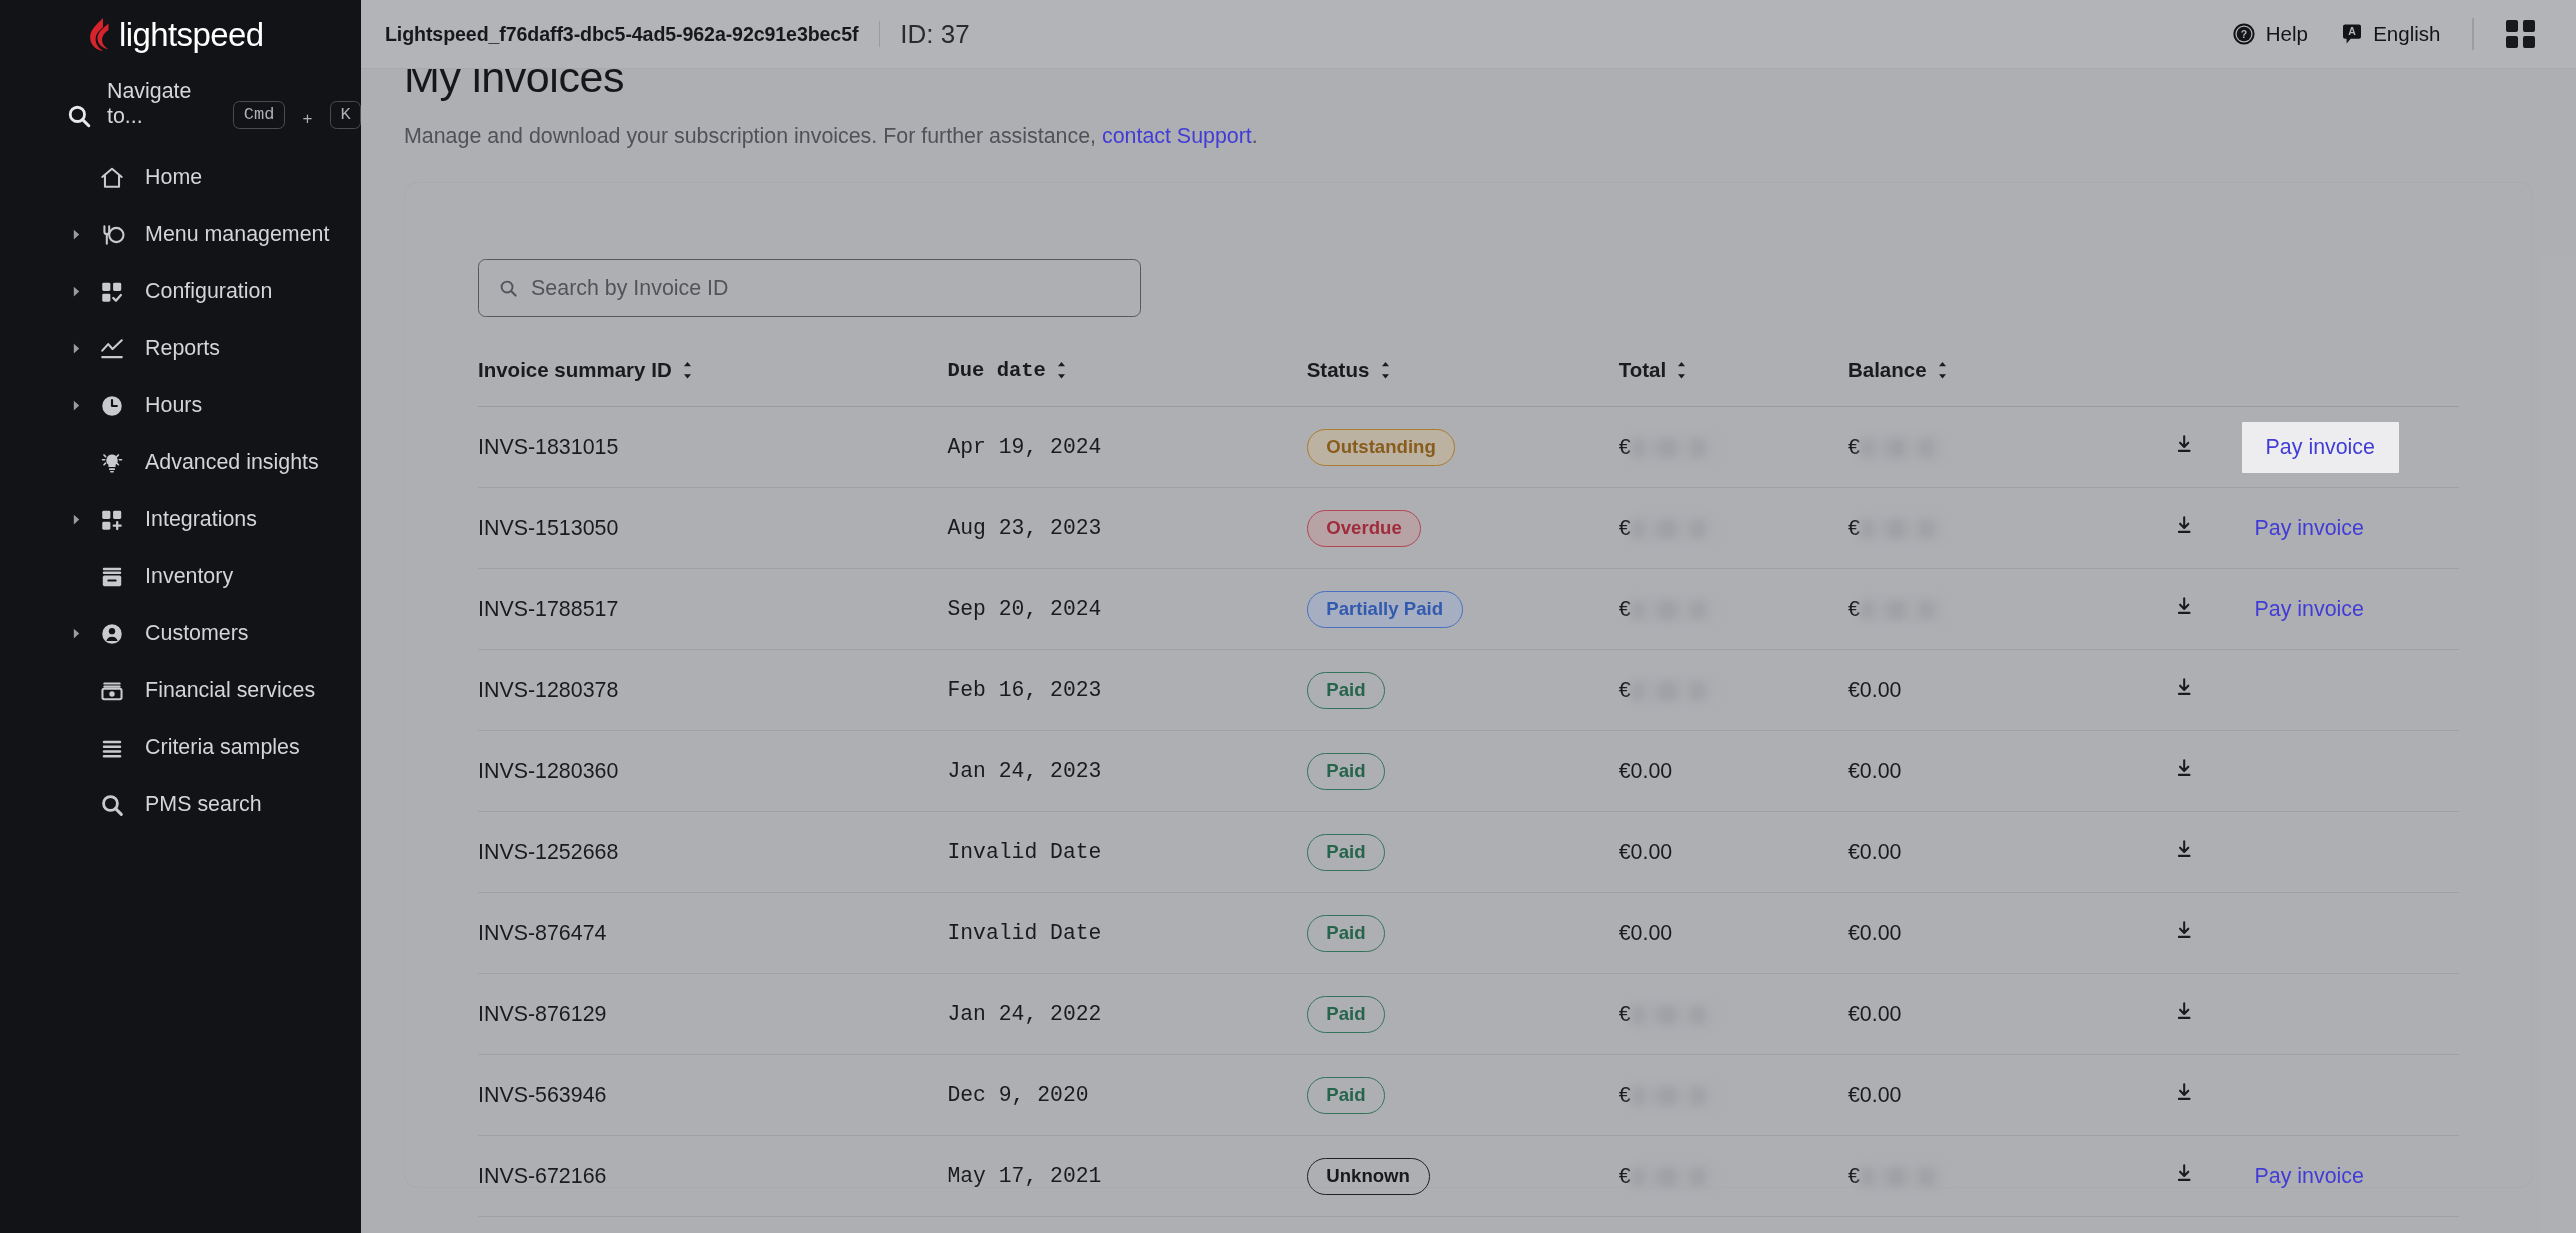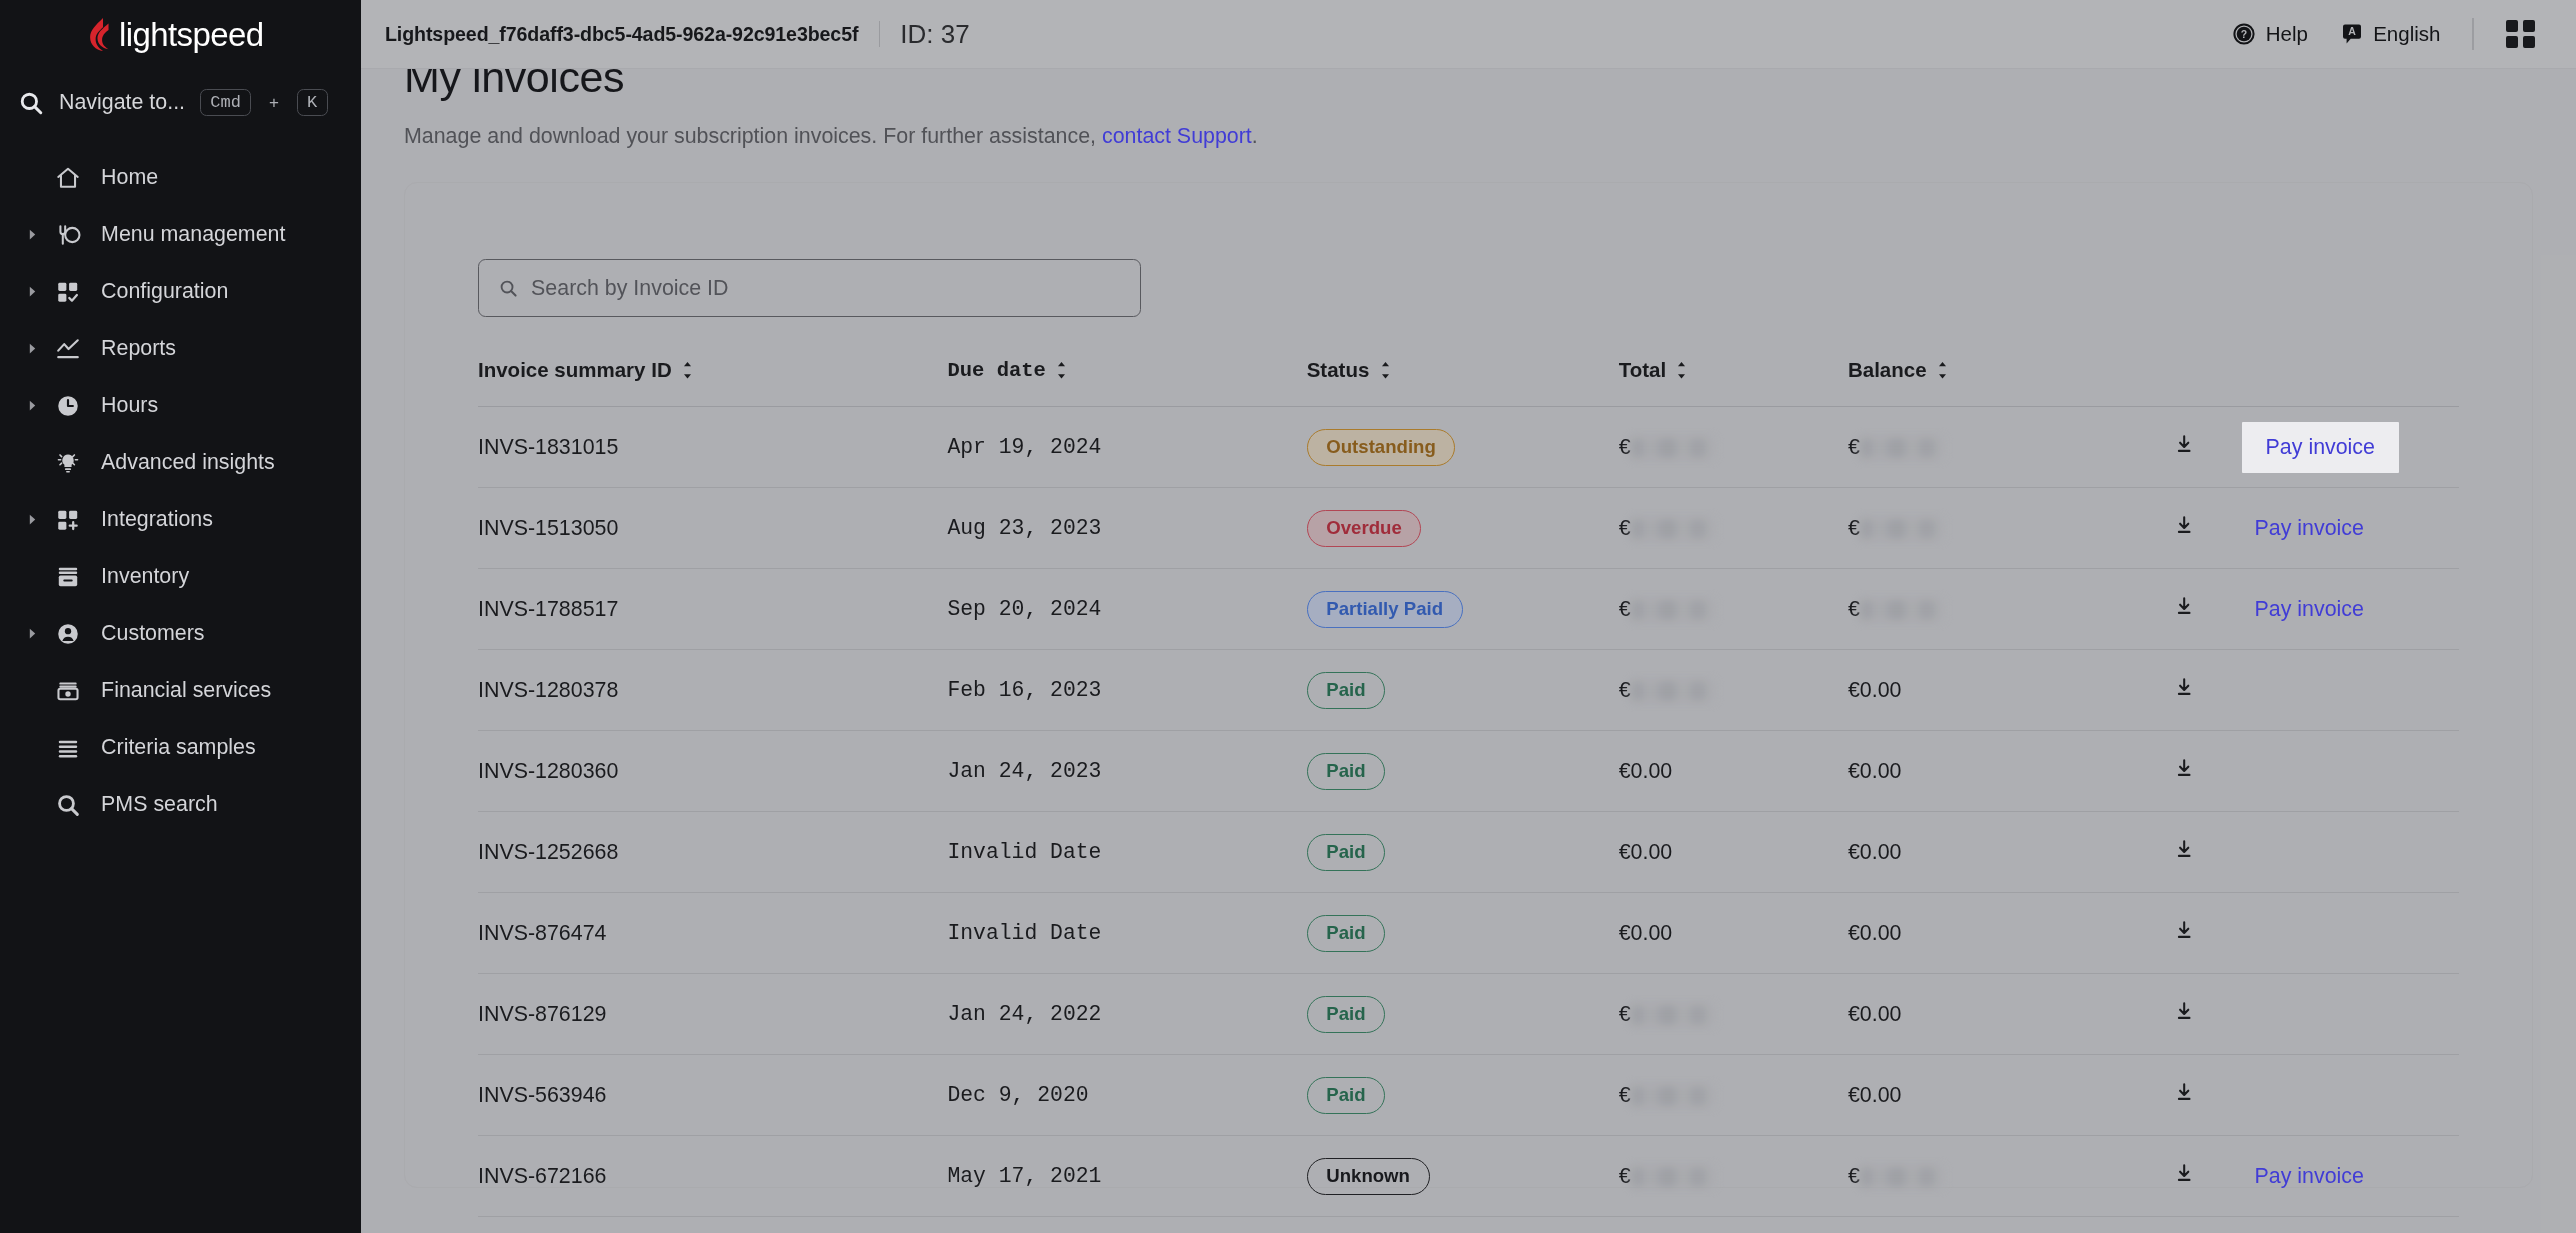--- a/index.html
+++ b/index.html
@@ -24,34 +24,34 @@
     display: flex; align-items: center; 
     height: 69px; padding-left: 87px;
   }
   .brand-flame { width: 32px; height: 35px; display:block; }
   .brand-word {
     color: #ffffff; font-size: 33px; letter-spacing: -0.6px;
     font-weight: 400; line-height: 1;
   }
 
   .nav-search {
-    display: flex; align-items: center; gap: 15px;
-    height: 52px; padding-left: 18px; margin-top: 7.5px;
+    display: flex; align-items: flex-end; gap: 15px;
+    height: 52px; padding-left: 18px; margin-top: 7.5px; margin-left: 48px;
   }
   .nav-search .mag { width: 26px; height: 26px; flex:0 0 26px; }
   .nav-search-label { color: #d6d7da; font-size: 21.4px; }
   .kbd {
     border: 0.9px solid #4a4c52; border-radius: 6.5px;
     color: #aeb0b6; font-size: 17px;
     padding: 3.7px 9.3px 4.7px; line-height: 1;
     font-family: "Liberation Mono", monospace;
   }
   .kbd-plus { color: #aeb0b6; font-size: 17px; margin: 0 2.8px; }
 
-  .nav-list { margin-top: 20.5px; }
+  .nav-list { margin-top: 20.5px; padding-left: 44px; }
   .nav-item {
     display: flex; align-items: center;
     height: 57px; padding-left: 26px; position: relative;
     cursor: pointer;
   }
   .nav-caret {
     width: 20.5px; flex: 0 0 20.5px; display: flex; align-items: center;
     justify-content: flex-start;
   }
   .nav-caret svg { display:block; }

